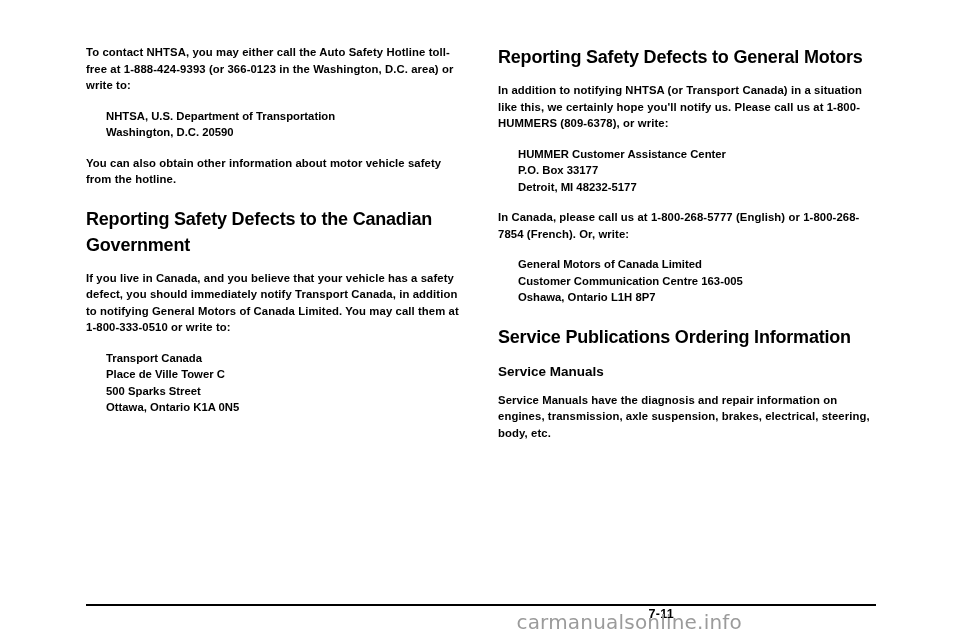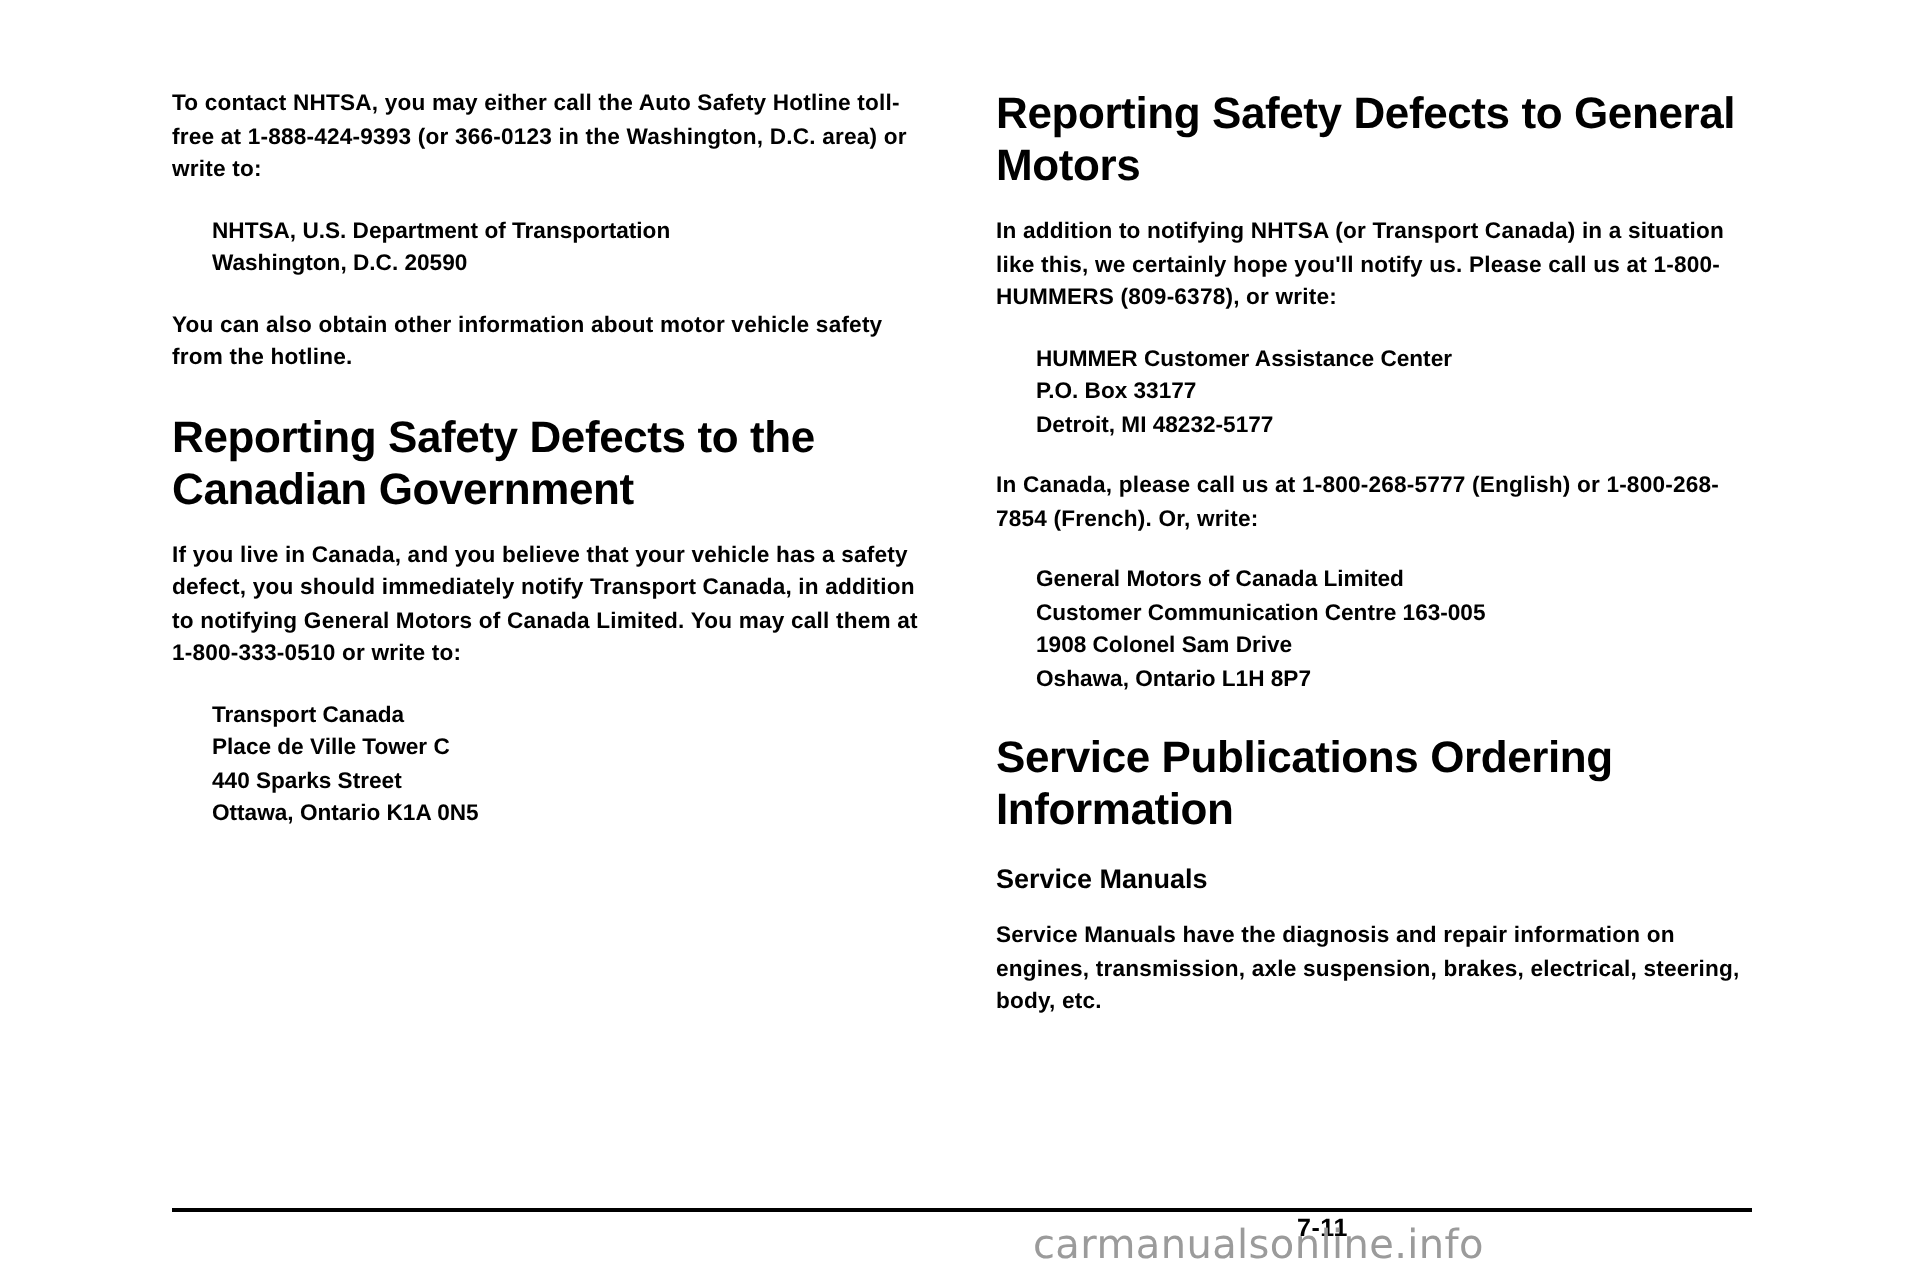--- a/index.html
+++ b/index.html
@@ -35,21 +35,21 @@
     width: 378px;
   }
   p.body {
     font-size: 11.3px;
     font-weight: bold;
     line-height: 16.5px;
     margin: 0 0 14px 0;
     letter-spacing: 0.1px;
   }
   h2.head {
-    font-size: 22px;
+    font-size: 18px;
     font-weight: bold;
     line-height: 26px;
     margin: 18px 0 12px 0;
     letter-spacing: -0.2px;
   }
   h2.head.first {
     margin-top: 0;
   }
   h3.subhead {
     font-size: 13.5px;
@@ -107,42 +107,41 @@
 
       <p class="body">You can also obtain other information about motor vehicle safety from the hotline.</p>
 
       <h2 class="head">Reporting Safety Defects to the Canadian Government</h2>
 
       <p class="body">If you live in Canada, and you believe that your vehicle has a safety defect, you should immediately notify Transport Canada, in addition to notifying General Motors of Canada Limited. You may call them at 1-800-333-0510 or write to:</p>
 
       <div class="addr">
         <div>Transport Canada</div>
         <div>Place de Ville Tower C</div>
-        <div>440 Sparks Street</div>
+        <div>500 Sparks Street</div>
         <div>Ottawa, Ontario K1A 0N5</div>
       </div>
     </div>
 
     <div class="col">
       <h2 class="head first">Reporting Safety Defects to General Motors</h2>
 
       <p class="body">In addition to notifying NHTSA (or Transport Canada) in a situation like this, we certainly hope you'll notify us. Please call us at 1-800-HUMMERS (809-6378), or write:</p>
 
       <div class="addr">
         <div>HUMMER Customer Assistance Center</div>
         <div>P.O. Box 33177</div>
         <div>Detroit, MI 48232-5177</div>
       </div>
 
       <p class="body">In Canada, please call us at 1-800-268-5777 (English) or 1-800-268-7854 (French). Or, write:</p>
 
       <div class="addr">
         <div>General Motors of Canada Limited</div>
         <div>Customer Communication Centre 163-005</div>
-        <div>1908 Colonel Sam Drive</div>
         <div>Oshawa, Ontario L1H 8P7</div>
       </div>
 
       <h2 class="head">Service Publications Ordering Information</h2>
 
       <h3 class="subhead">Service Manuals</h3>
 
       <p class="body">Service Manuals have the diagnosis and repair information on engines, transmission, axle suspension, brakes, electrical, steering, body, etc.</p>
     </div>
 

